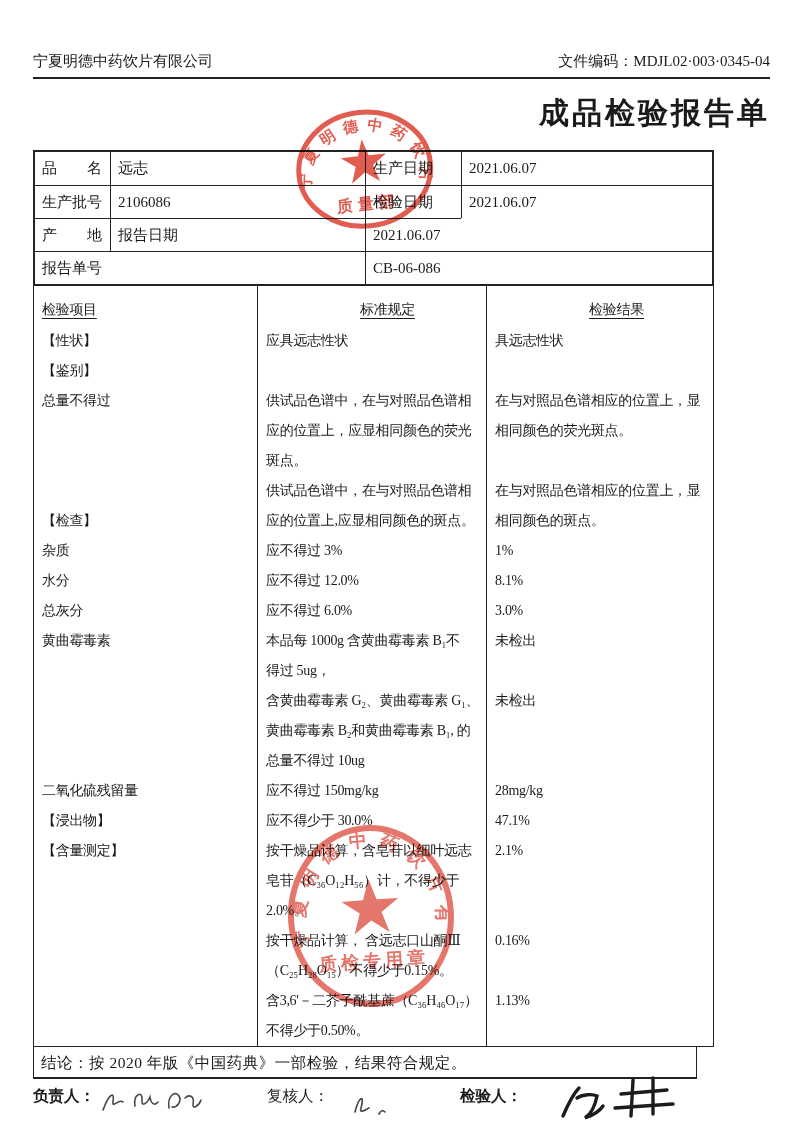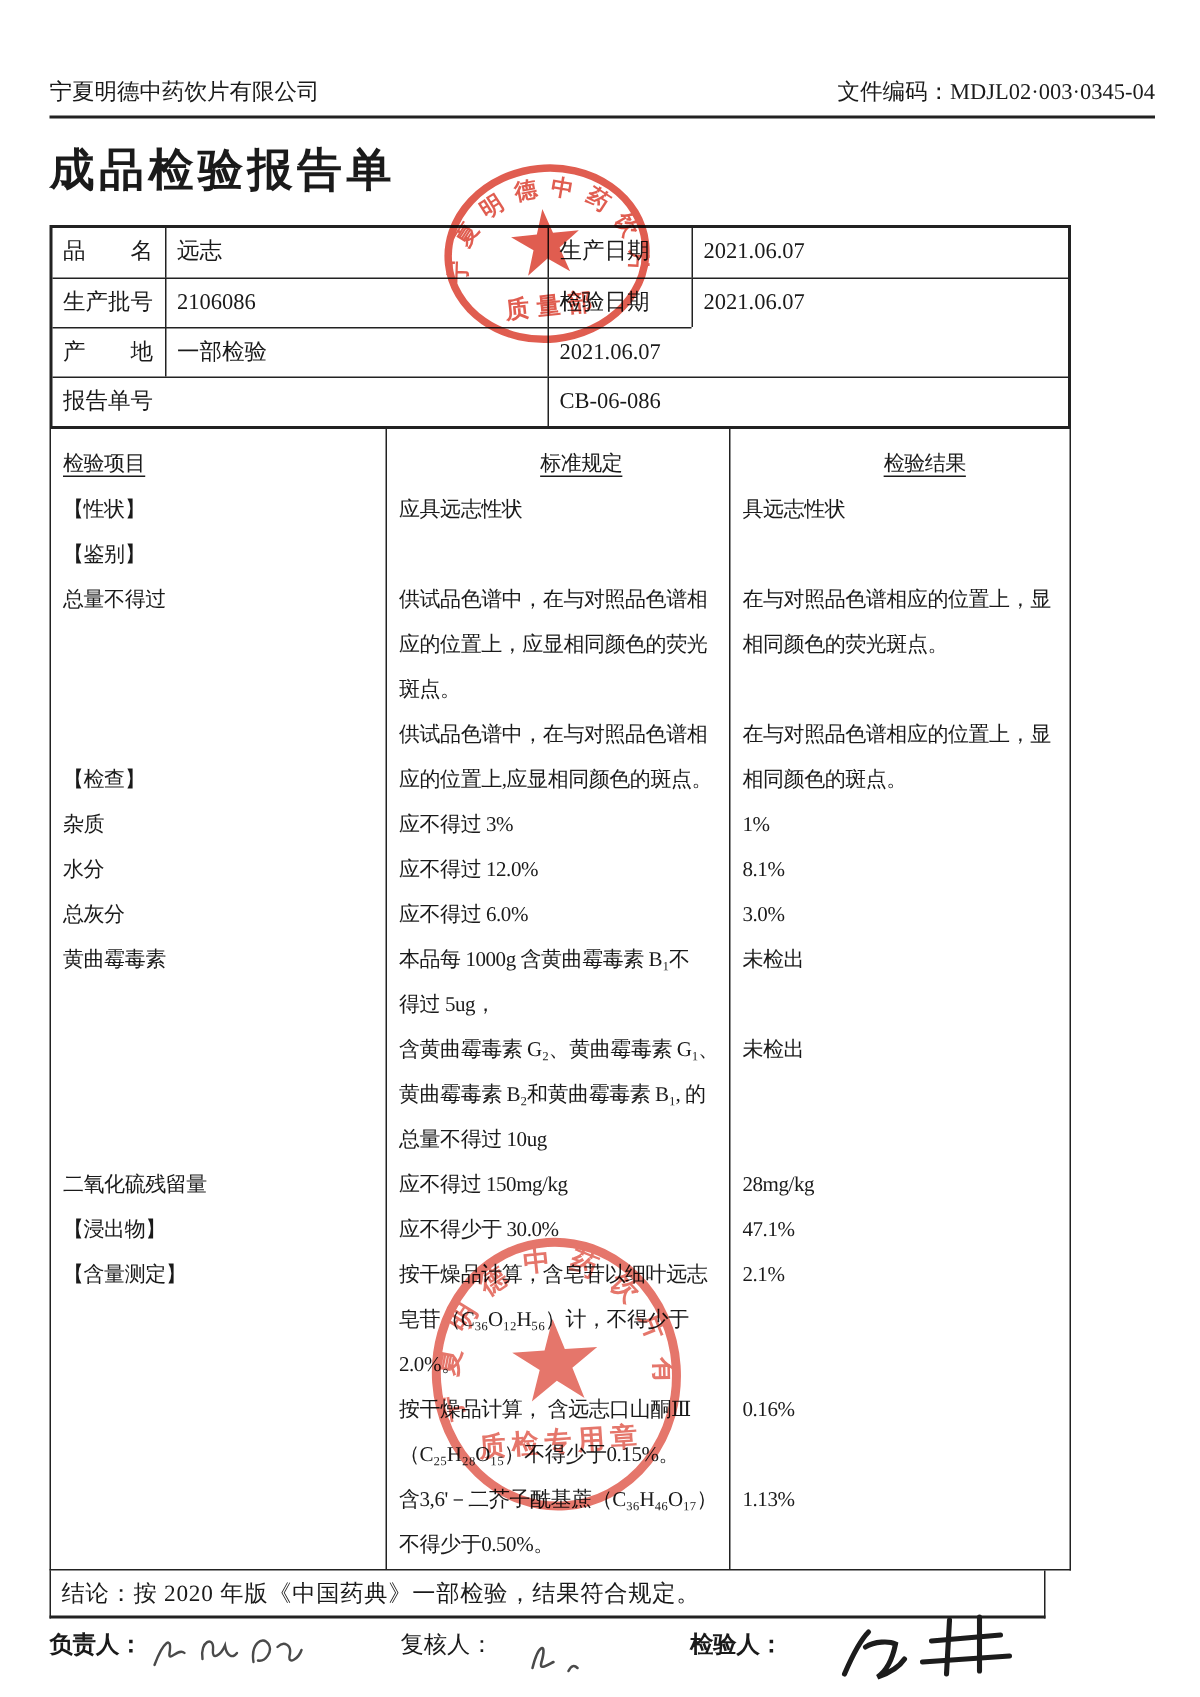--- a/index.html
+++ b/index.html
@@ -3,21 +3,21 @@
 <meta charset="utf-8">
 <style>
   html,body{margin:0;padding:0;background:#fff;}
   body{width:800px;height:1131px;position:relative;overflow:hidden;
        font-family:"Liberation Serif","DejaVu Serif",serif;color:#1a1a1a;}
   .page{position:absolute;left:33px;top:0;width:737px;}
   
   .tophdr{display:flex;justify-content:space-between;align-items:flex-end;
           padding-top:52px;font-size:15px;}
   .rule{border-top:2px solid #222;margin-top:6px;}
-  .title{text-align:left;font-family:"Liberation Sans","DejaVu Sans",sans-serif;
+  .title{text-align:right;font-family:"Liberation Sans","DejaVu Sans",sans-serif;
          font-weight:bold;font-size:30px;letter-spacing:3px;margin:14px 0 16px 0;}
   
   .info{display:grid;grid-template-columns:75px 255px 96px 251px;
         border:2px solid #222;width:681px;box-sizing:border-box;}
   .ic{height:33px;line-height:33px;font-size:15px;padding-left:7px;
       border-top:1px solid #222;border-left:1px solid #222;overflow:hidden;
       box-sizing:border-box;white-space:nowrap;}
   .ic.nt{border-top:none;}
   .ic.nl{border-left:none;}
   .ic.sp2a{grid-column:1 / span 2;}
@@ -64,21 +64,21 @@
     <div class="ic nt">远志</div>
     <div class="ic nt">生产日期</div>
     <div class="ic nt">2021.06.07</div>
 
     <div class="ic nl">生产批号</div>
     <div class="ic">2106086</div>
     <div class="ic">检验日期</div>
     <div class="ic">2021.06.07</div>
 
     <div class="ic nl">产　　地</div>
-    <div class="ic">一部检验</div>
+    <div class="ic">报告日期</div>
     <div class="ic">2021.06.07</div>
 
     <div class="ic nl sp2a">报告单号</div>
     <div class="ic sp2b">CB-06-086</div>
   </div>
 
   <div class="main">
     <div class="tr">
       <div class="td c1 th"><span class="u">检验项目</span></div>
       <div class="td c2 th cen"><span class="u">标准规定</span></div>

